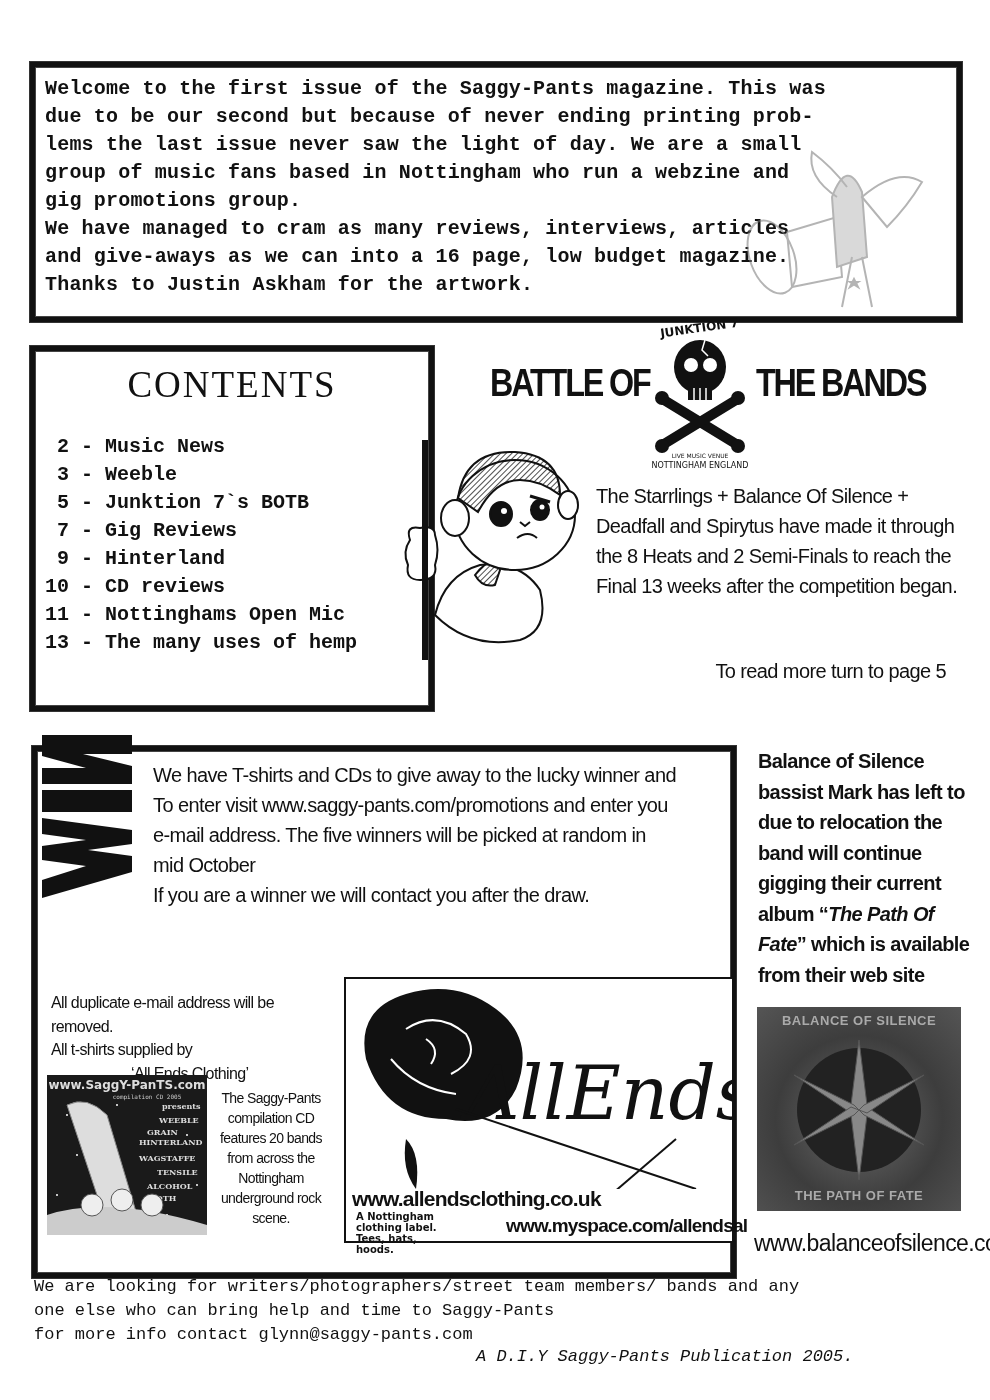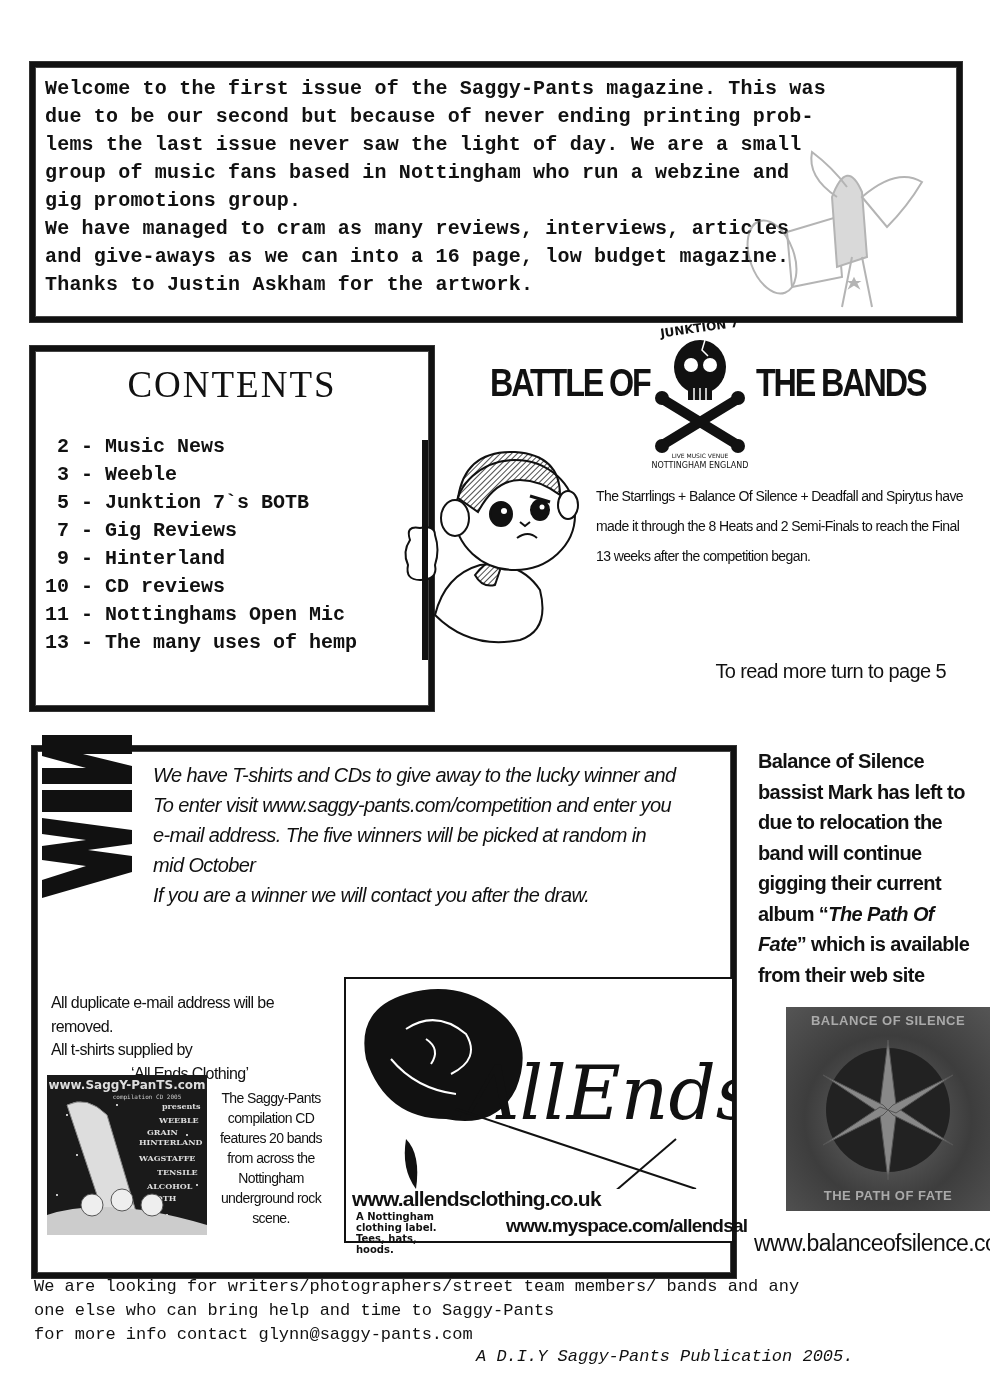--- a/index.html
+++ b/index.html
@@ -18,41 +18,41 @@
   #contents { left: 30px; top: 322px; width: 394px; height: 355px; }
   #contents h2 { margin: 0; position: absolute; left: 0; width: 100%; top: 12px; text-align: center; font-family: "Liberation Serif", "DejaVu Serif", serif; font-size: 37px; font-weight: normal; letter-spacing: 2px; }
   #contents ul { list-style: none; margin: 0; padding: 0; position: absolute; left: 10px; top: 82px; }
   #contents li { font-size: 20px; line-height: 28px; white-space: pre; }
 
   
   #botb-title-left, #botb-title-right { font-family: "Liberation Sans", sans-serif; font-size: 38px; font-weight: bold; letter-spacing: -2.5px; transform: scaleX(0.85); transform-origin: left; }
   #botb-title-left { left: 490px; top: 362px; }
   #botb-title-right { left: 756px; top: 362px; }
   #skull { left: 650px; top: 312px; width: 100px; height: 160px; }
-  #botb-body { left: 596px; top: 481px; width: 370px; font-size: 14px; line-height: 30px; }
+  #botb-body { left: 596px; top: 481px; width: 370px; font-size: 20px; line-height: 30px; }
   #botb-more { left: 600px; top: 660px; width: 346px; text-align: right; font-size: 20px; }
   #kid { left: 400px; top: 440px; width: 190px; height: 220px; }
 
   
   #winbox { left: 32px; top: 722px; width: 694px; height: 522px; }
   #win-letters { left: 38px; top: 732px; width: 96px; height: 170px; }
-  #win-body { left: 153px; top: 760px; width: 580px; font-size: 20px; line-height: 30px; font-style: italic; }
+  #win-body { left: 153px; top: 760px; width: 580px; font-size: 20px; line-height: 30px; }
   #win-notes { left: 51px; top: 955px; width: 280px; font-size: 16px; line-height: 23.5px; margin-top: 36px; }
   #win-notes .indent { padding-left: 80px; }
   #cd-art { left: 47px; top: 1075px; width: 160px; height: 160px; background: #1a1a1a; }
   #cd-caption { left: 215px; top: 1088px; width: 112px; text-align: center; font-size: 14px; line-height: 20px; }
   #allends { left: 344px; top: 977px; width: 386px; height: 262px; border: 2px solid #111; background: #fff; }
   #allends .url1 { position: absolute; left: 6px; top: 208px; font-size: 21px; font-weight: bold; letter-spacing: -0.8px; }
   #allends .tag { position: absolute; left: 10px; top: 232px; font-size: 10px; font-weight: bold; line-height: 11px; width: 100px; }
   #allends .url2 { position: absolute; left: 160px; top: 236px; font-size: 19px; font-weight: bold; letter-spacing: -0.8px; }
 
   
   #bos-news { left: 758px; top: 746px; width: 225px; font-size: 20px; line-height: 30.5px; font-weight: bold; }
   #bos-news i { font-style: italic; }
-  #bos-cover { left: 786px; top: 1007px; width: 204px; height: 204px; background: radial-gradient(circle at 50% 55%, #6b6b6b 0%, #3d3d3d 55%, #555 100%); }
+  #bos-cover { left: 757px; top: 1007px; width: 204px; height: 204px; background: radial-gradient(circle at 50% 55%, #6b6b6b 0%, #3d3d3d 55%, #555 100%); }
   #bos-cover .t1, #bos-cover .t2 { position: absolute; left: 0; width: 100%; text-align: center; color: #aaa; font-family: "Liberation Sans", sans-serif; font-weight: bold; font-size: 13px; letter-spacing: 0.5px; }
   #bos-cover .t1 { top: 6px; }
   #bos-cover .t2 { bottom: 8px; }
   #bos-url { left: 754px; top: 1230px; font-size: 23px; }
 
   
   #footer { left: 34px; top: 1275px; font-family: "Liberation Mono", monospace; font-size: 17px; line-height: 24px; white-space: pre; }
   #credit { left: 476px; top: 1347px; font-family: "Liberation Mono", monospace; font-size: 17px; font-style: italic; }
 </style>
 </head>
@@ -157,21 +157,21 @@
 
     <polygon points="4,3 94,3 94,22 45,22 94,34 94,52 4,52 4,36 48,36 4,24"></polygon>
 
     <rect x="4" y="58" width="90" height="22"></rect>
 
     <polygon points="4,86 94,98 94,112 50,118 94,124 94,140 4,166 4,148 48,134 4,128 4,114 48,108 4,102"></polygon>
   </g>
 </svg>
 <div id="win-body" class="abs cond">
   <div>We have T-shirts and CDs to give away to the lucky winner and</div>
-  <div>To enter visit www.saggy-pants.com/competition and enter you</div>
+  <div>To enter visit www.saggy-pants.com/promotions and enter you</div>
   <div>e-mail address. The five winners will be picked at random in</div>
   <div>mid October</div>
   <div>If you are a winner we will contact you after the draw.</div>
 </div>
 <div id="win-notes" class="abs cond">
   <div>All duplicate e-mail address will be</div>
   <div>removed.</div>
   <div>All t-shirts supplied by</div>
   <div class="indent">‘All Ends Clothing’</div>
 </div>

